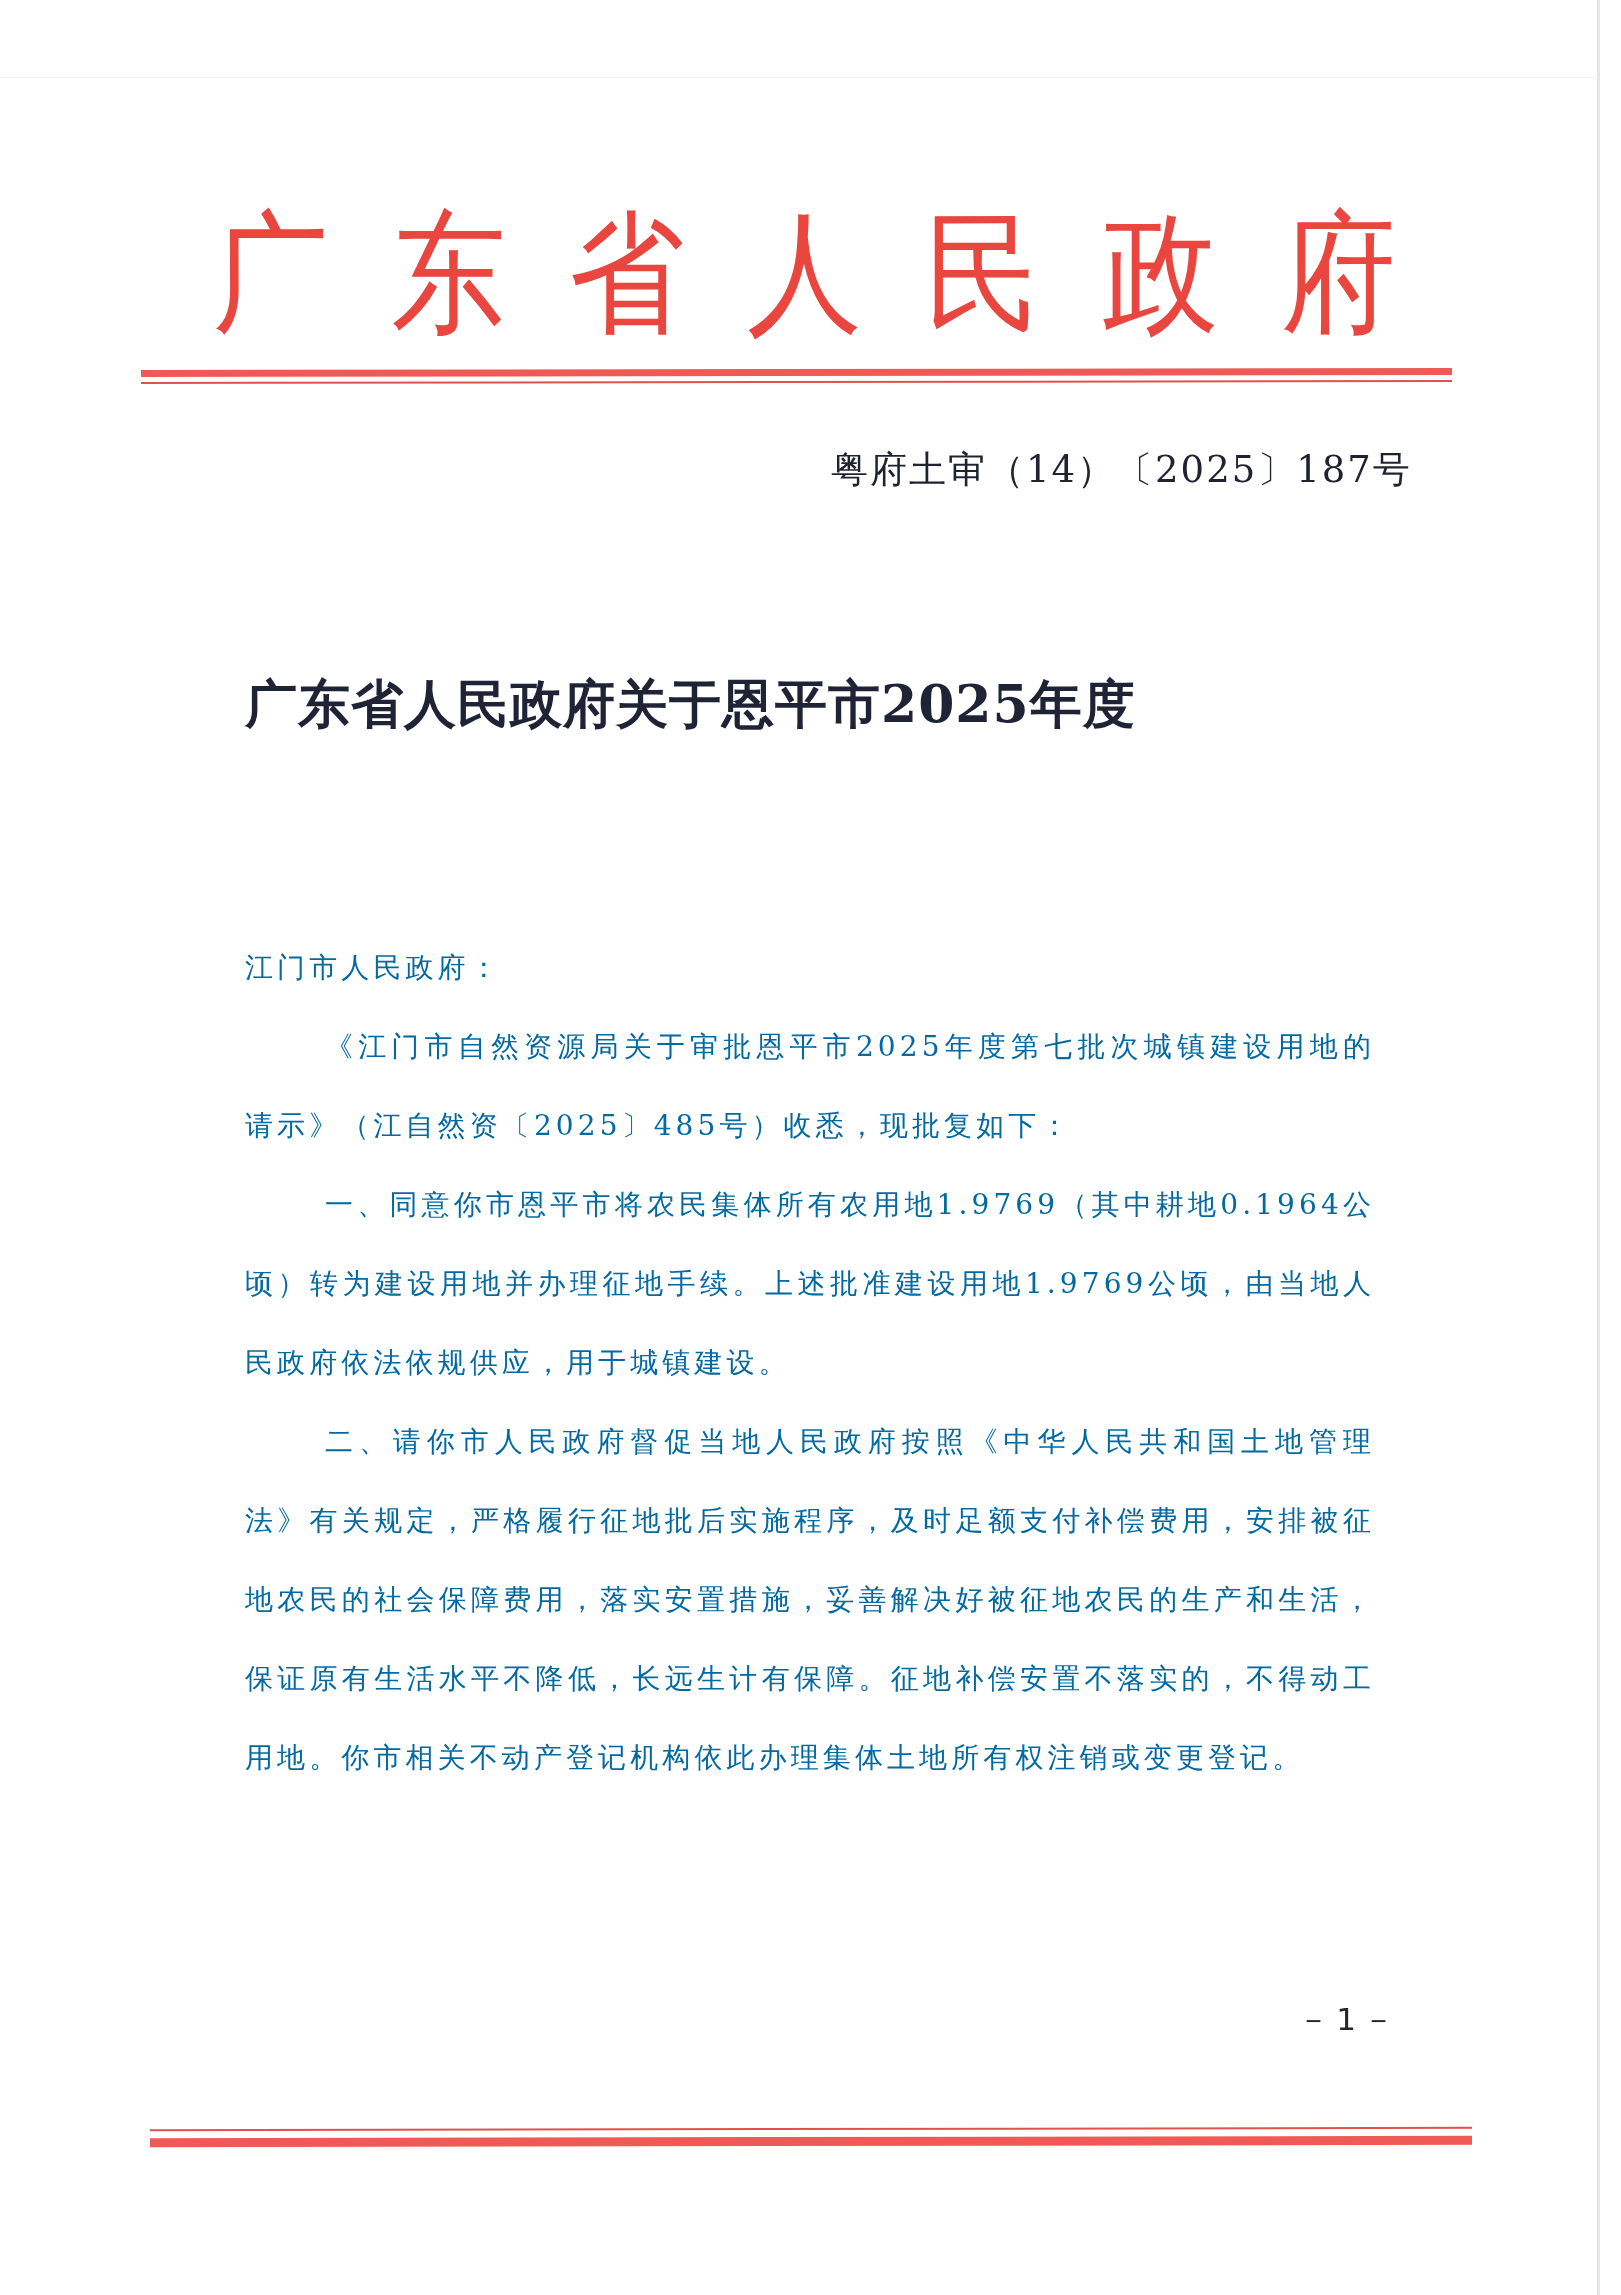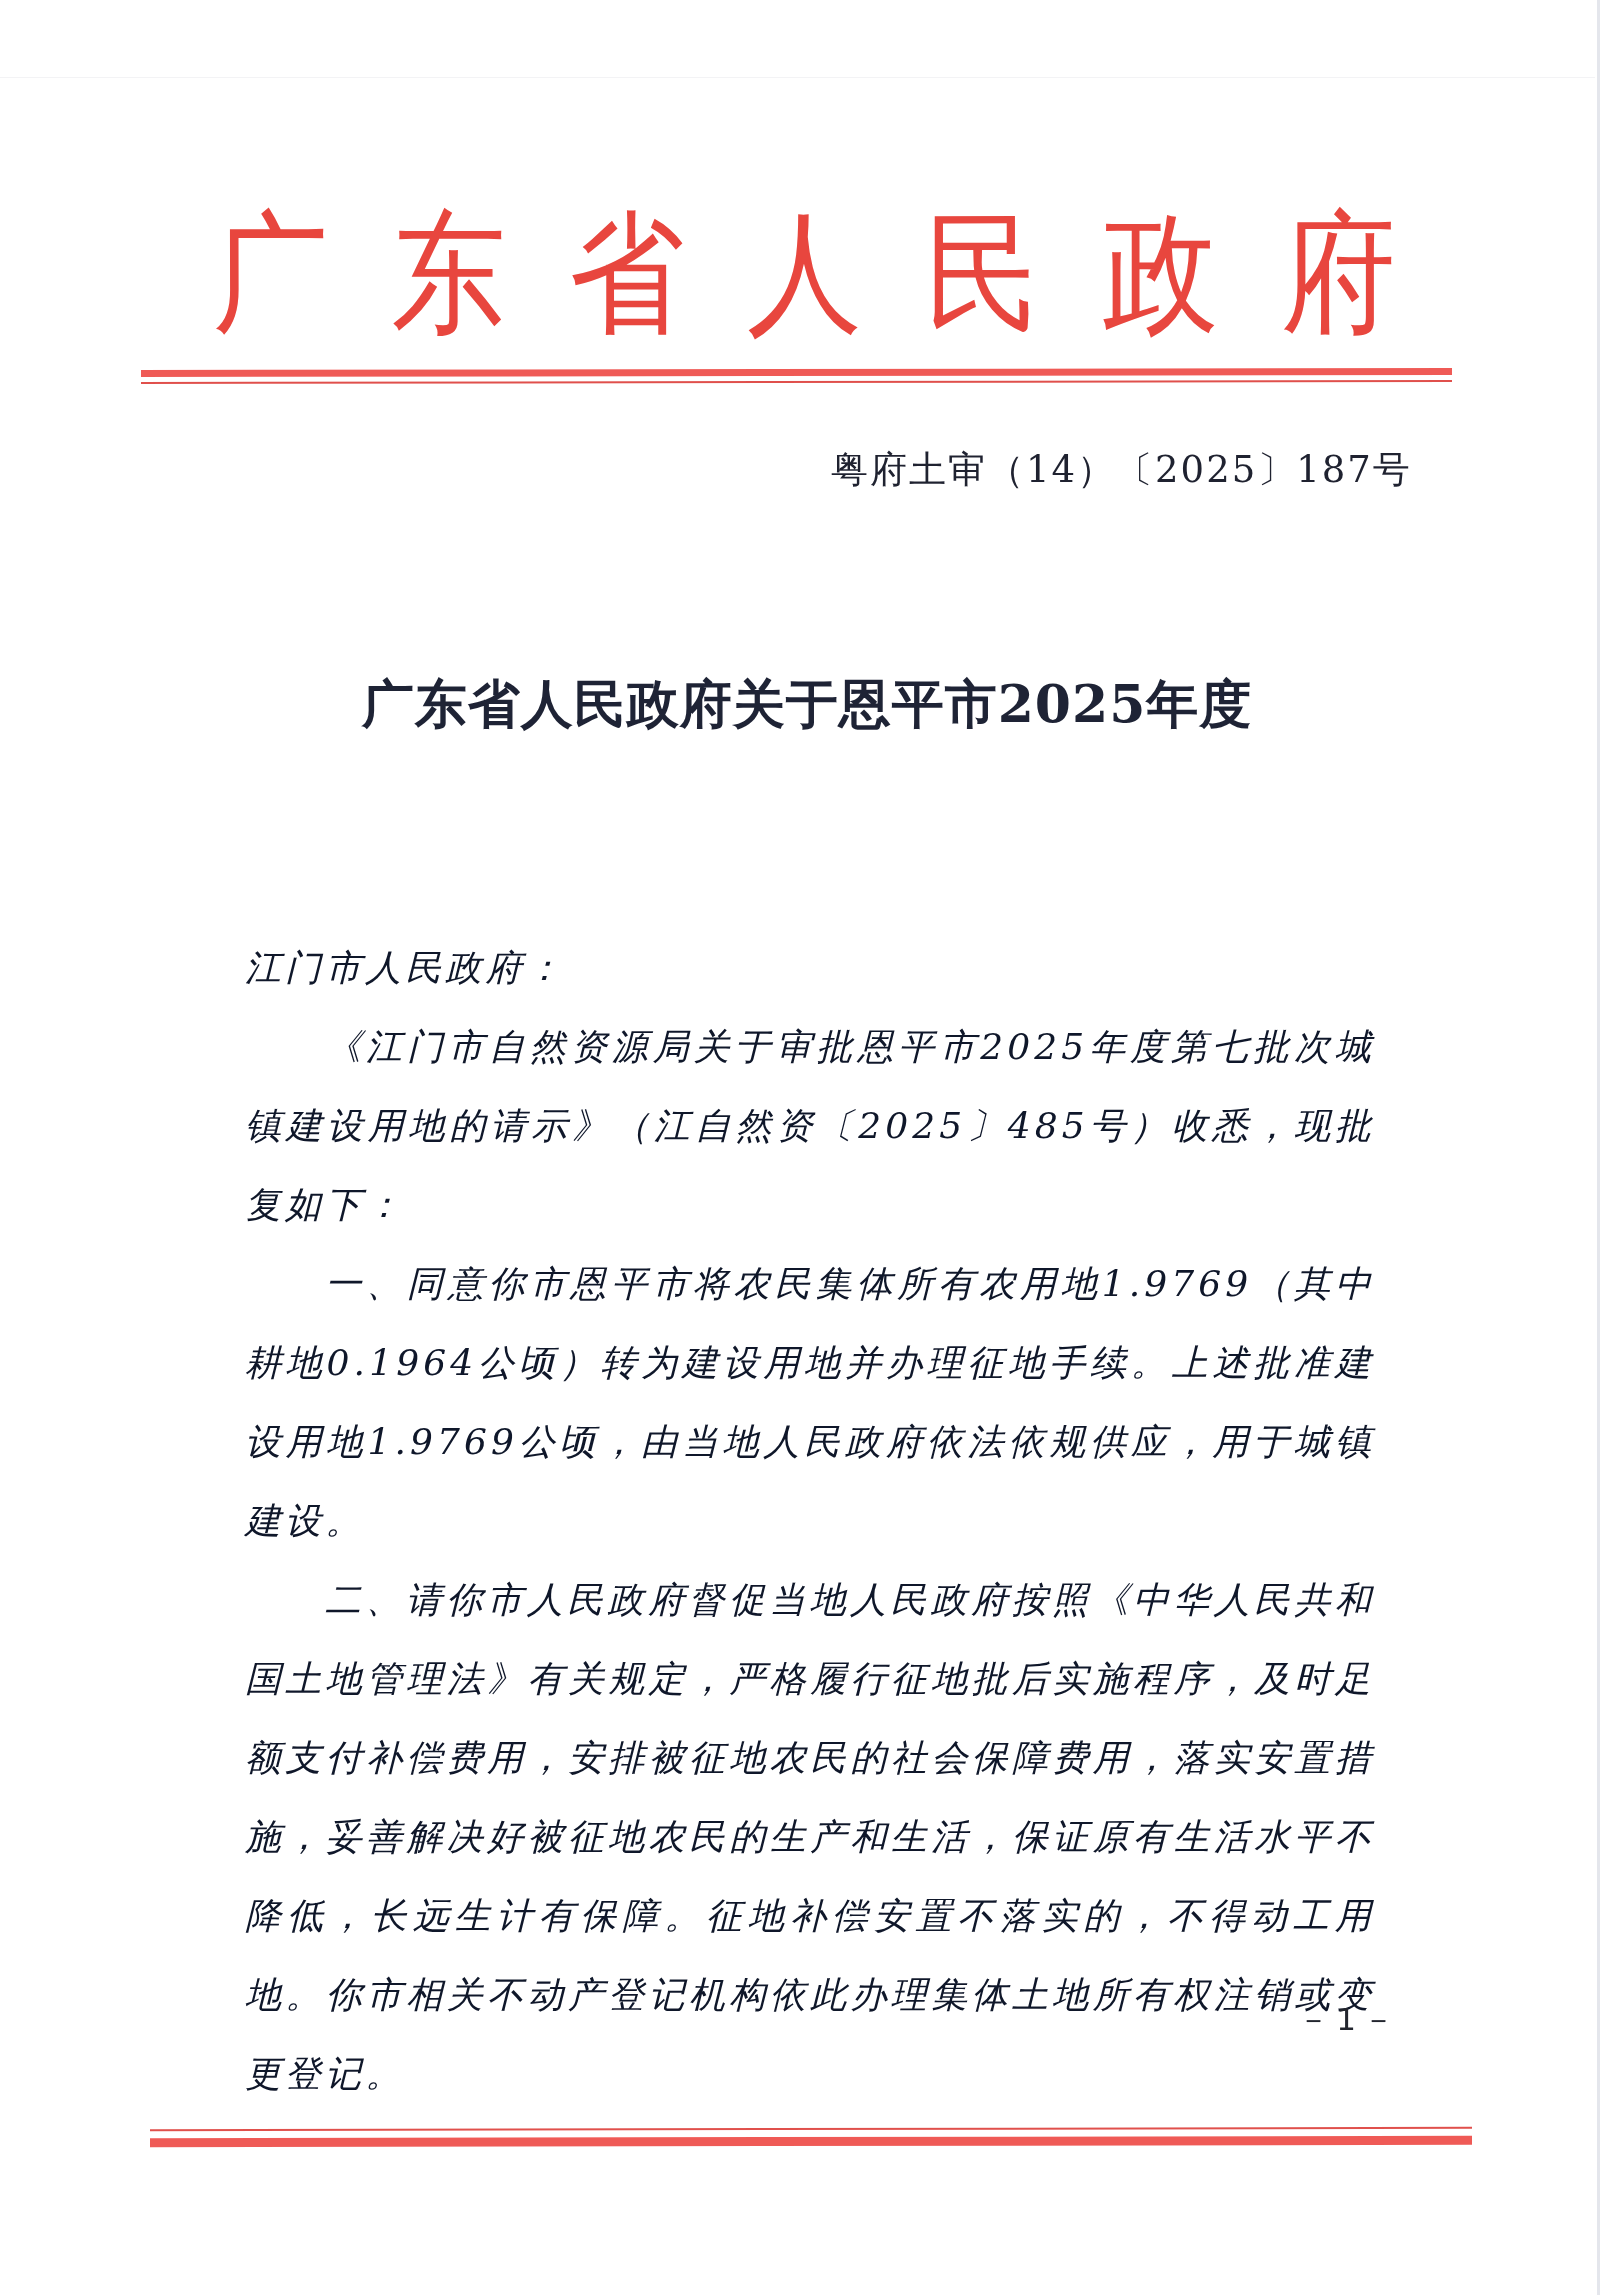--- a/index.html
+++ b/index.html
@@ -69,41 +69,39 @@
       line-height: 46px;
       white-space: nowrap;
       letter-spacing: 2px;
       color: #1f2230;
     }
     .doc-title {
       position: absolute;
       left: 245px;
       top: 664px;
       width: 1124px;
-      text-align: center;
       font-weight: bold;
       font-size: 52px;
       line-height: 79px;
       color: #1e2335;
       letter-spacing: 1px;
     }
     .doc-title .title-line {
       display: block;
       white-space: nowrap;
     }
     .body-text {
       position: absolute;
       left: 245px;
       top: 928px;
       width: 1130px;
-      font-size: 36px;
+      font-size: 28px;
       line-height: 79px;
-      color: #0f172a;
+      color: #0369a1;
       letter-spacing: 4.1px;
-      font-style: italic;
     }
     .body-text p {
       margin: 0;
       text-align: justify;
       text-align-last: left;
     }
     .body-text p.indent {
       text-indent: 80px;
     }
     .page-number {

